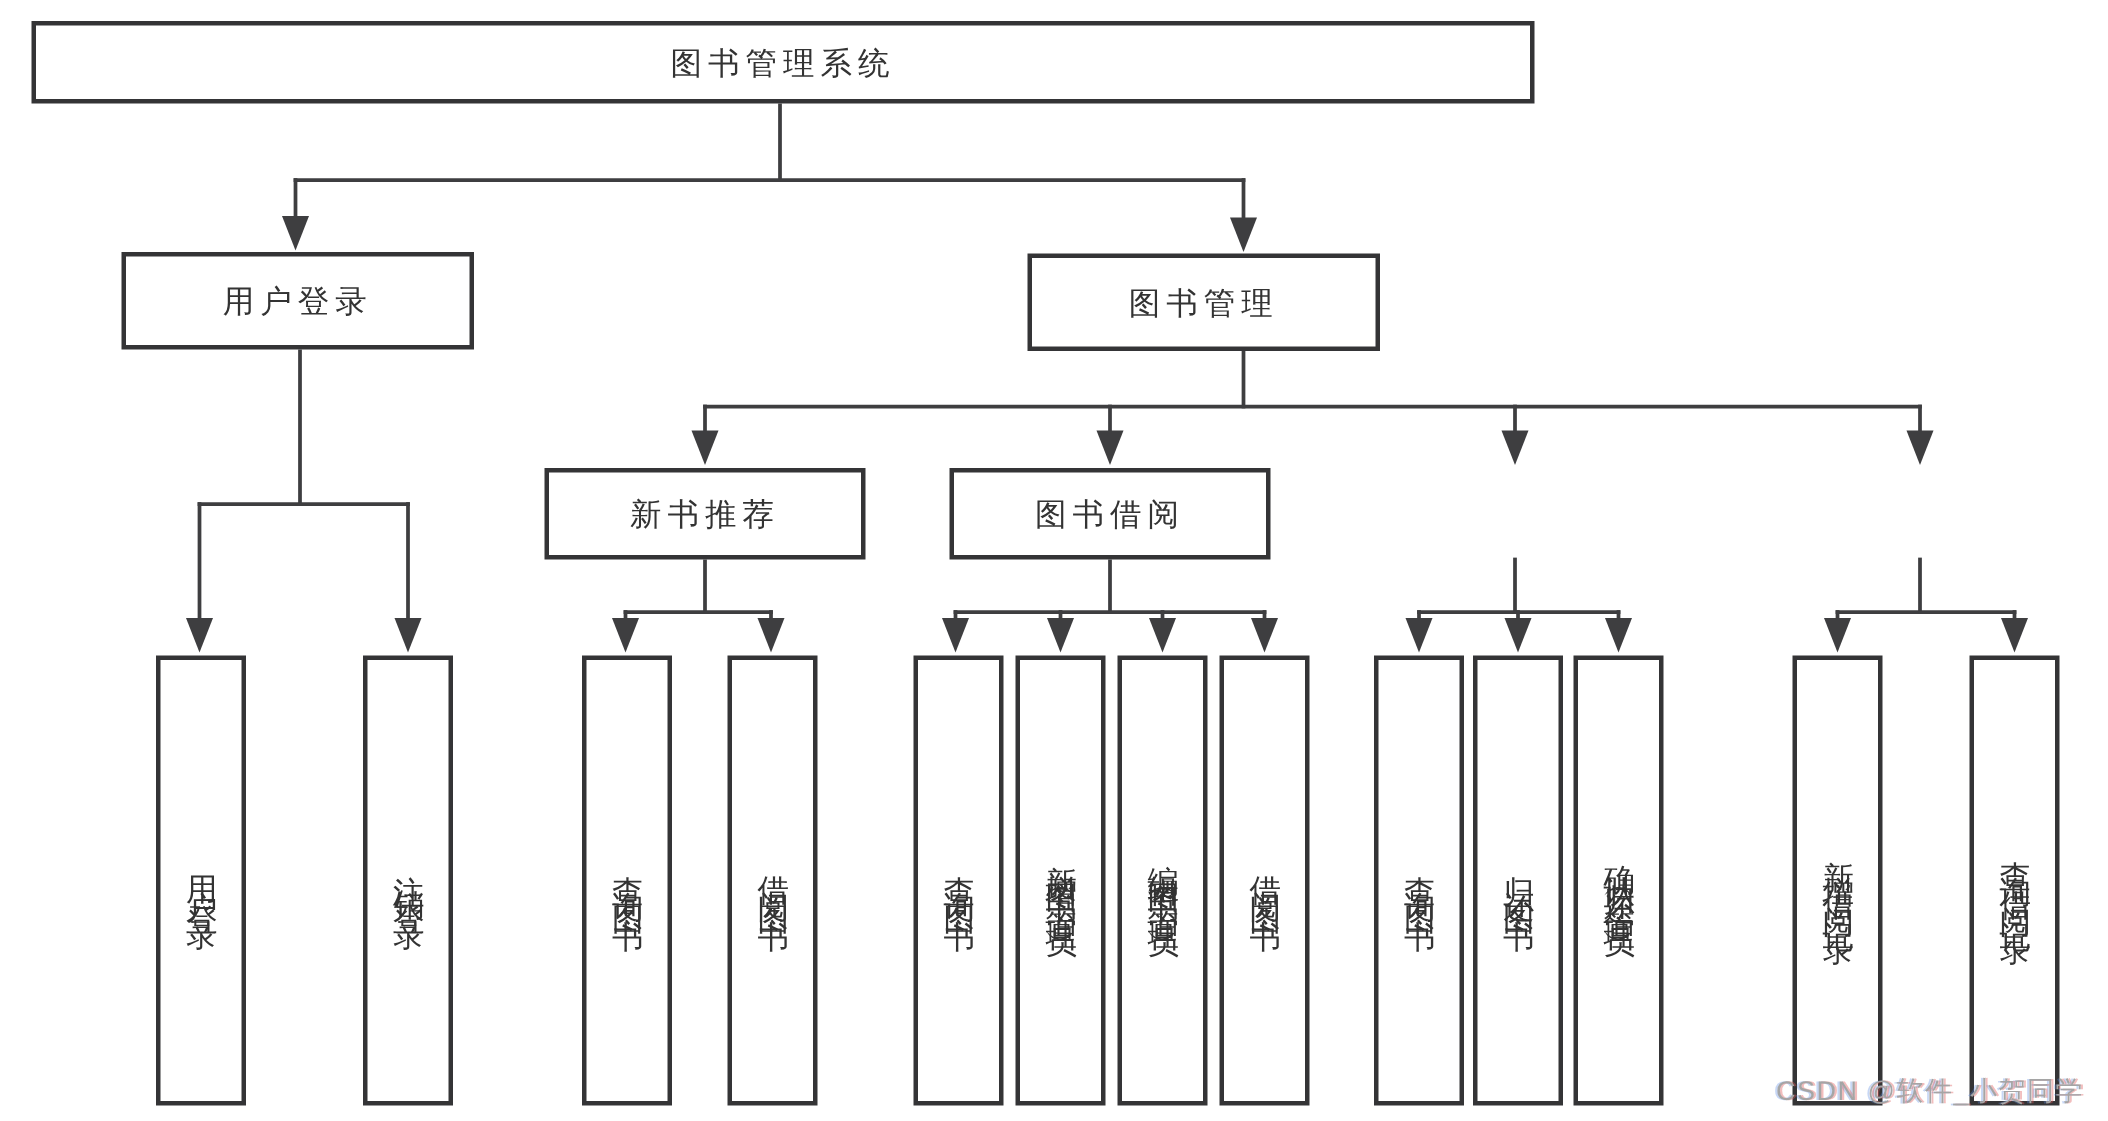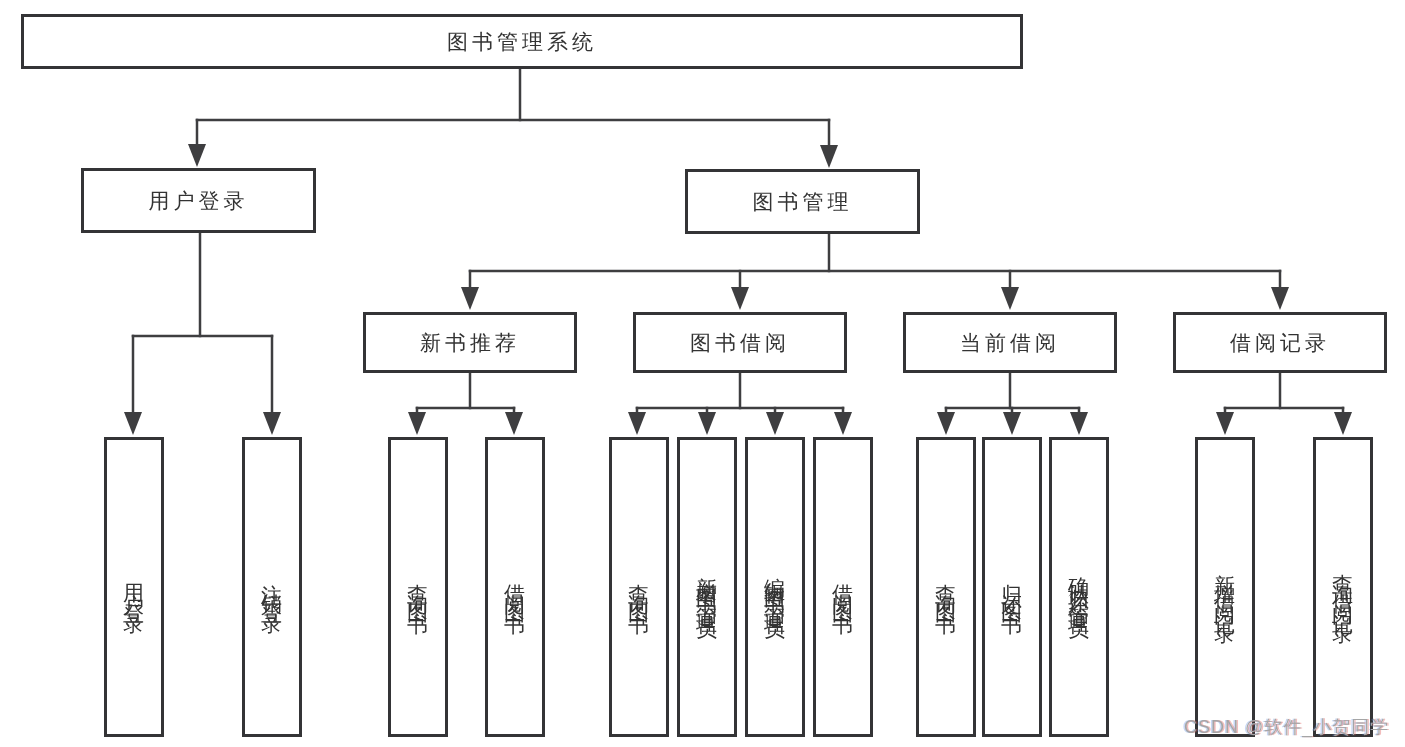--- a/index.html
+++ b/index.html
@@ -152,26 +152,20 @@
   <div class="node n-book-mgmt">
     <span class="lbl">图书管理</span>
   </div>
 
   <div class="node lv3 n-newbook">
     <span class="lbl">新书推荐</span>
   </div>
   <div class="node lv3 n-borrow">
     <span class="lbl">图书借阅</span>
   </div>
-  <div class="node lv3 n-current">
-    <span class="lbl">当前借阅</span>
-  </div>
-  <div class="node lv3 n-records">
-    <span class="lbl">借阅记录</span>
-  </div>
 
   <div class="leaf L1">
     <span class="vlbl">用户登录</span>
   </div>
   <div class="leaf L2">
     <span class="vlbl">注销登录</span>
   </div>
 
   <div class="leaf L3">
     <span class="vlbl">查询图书</span>

